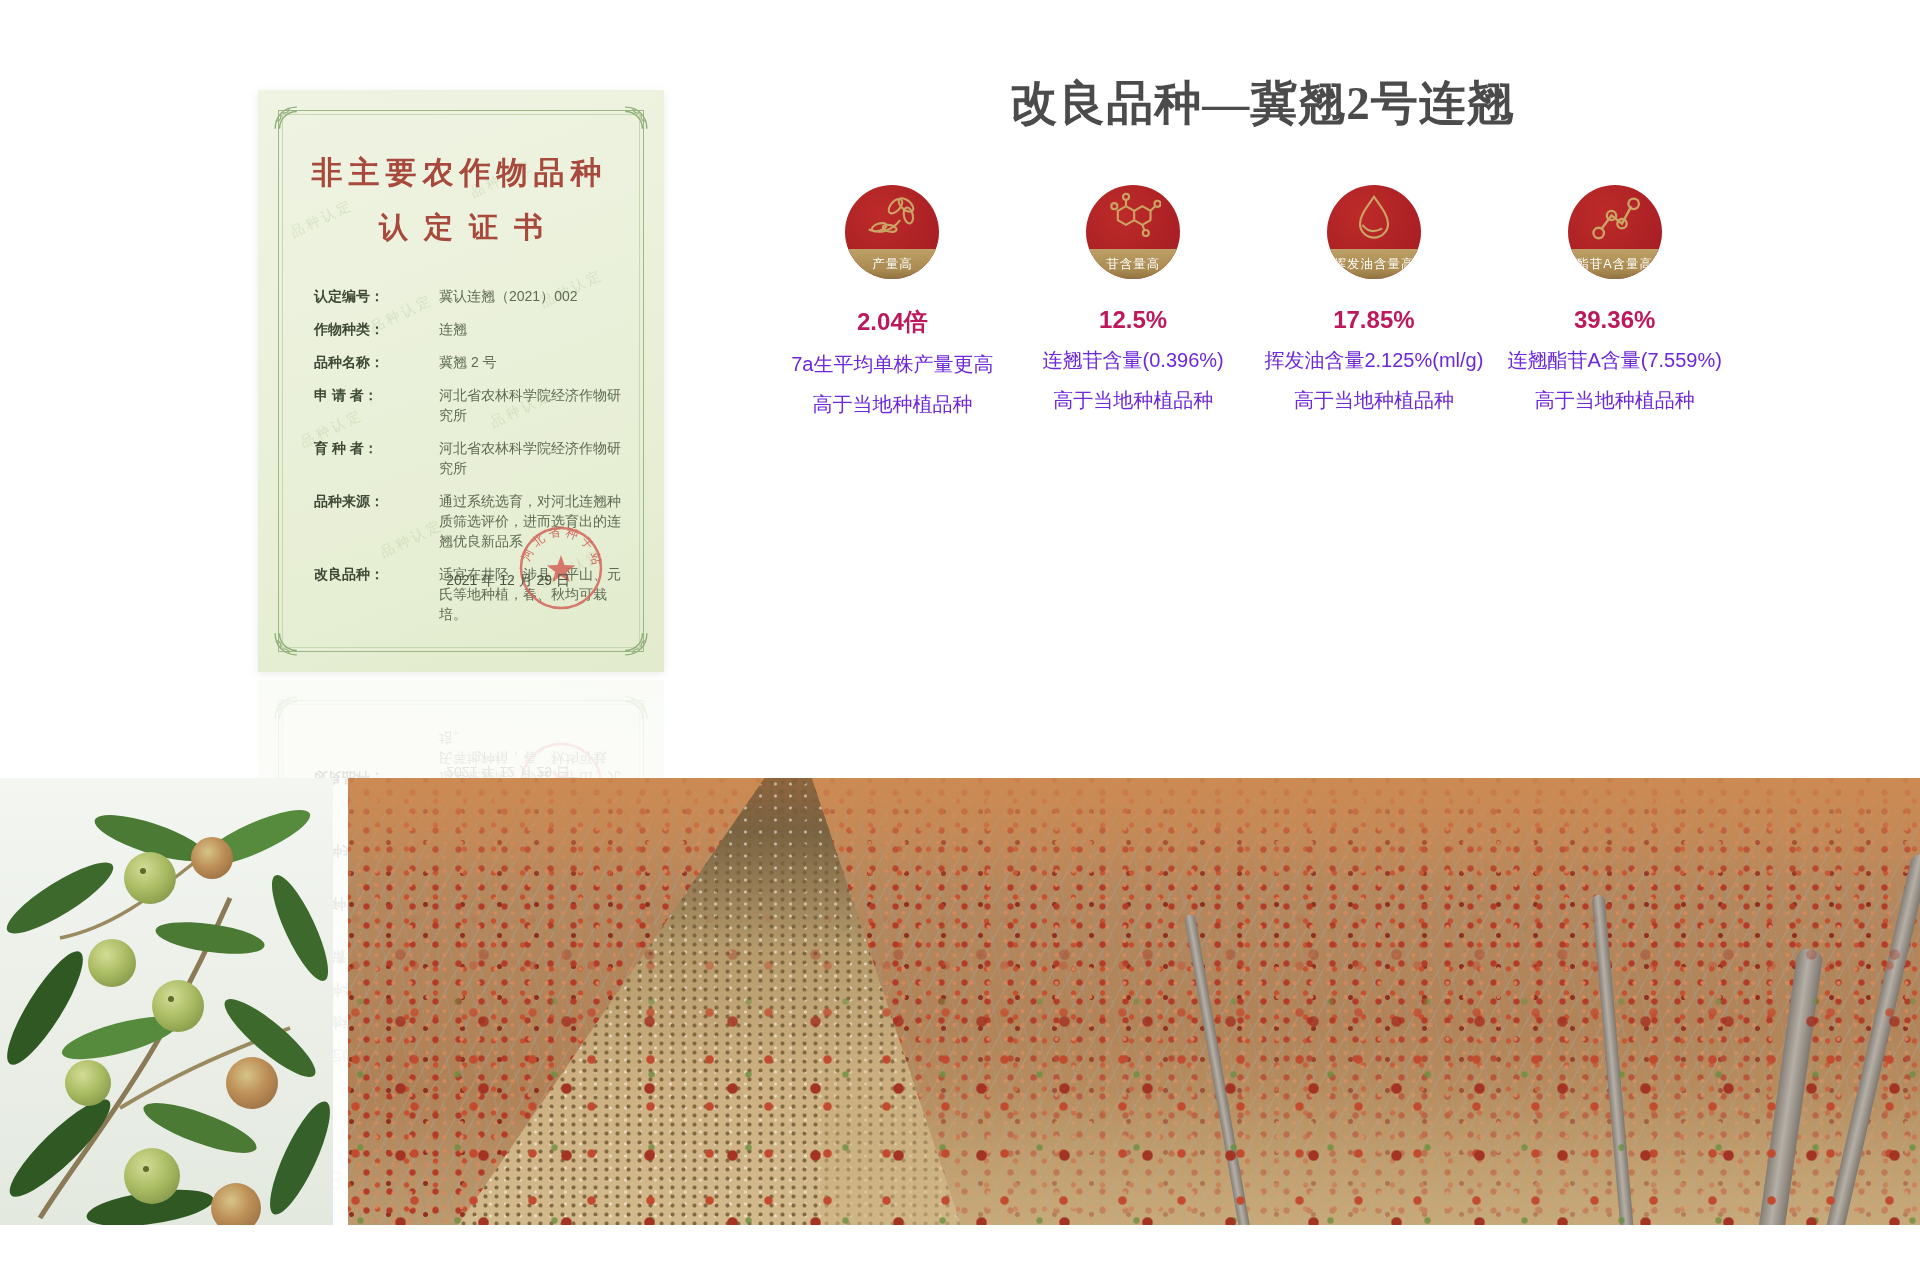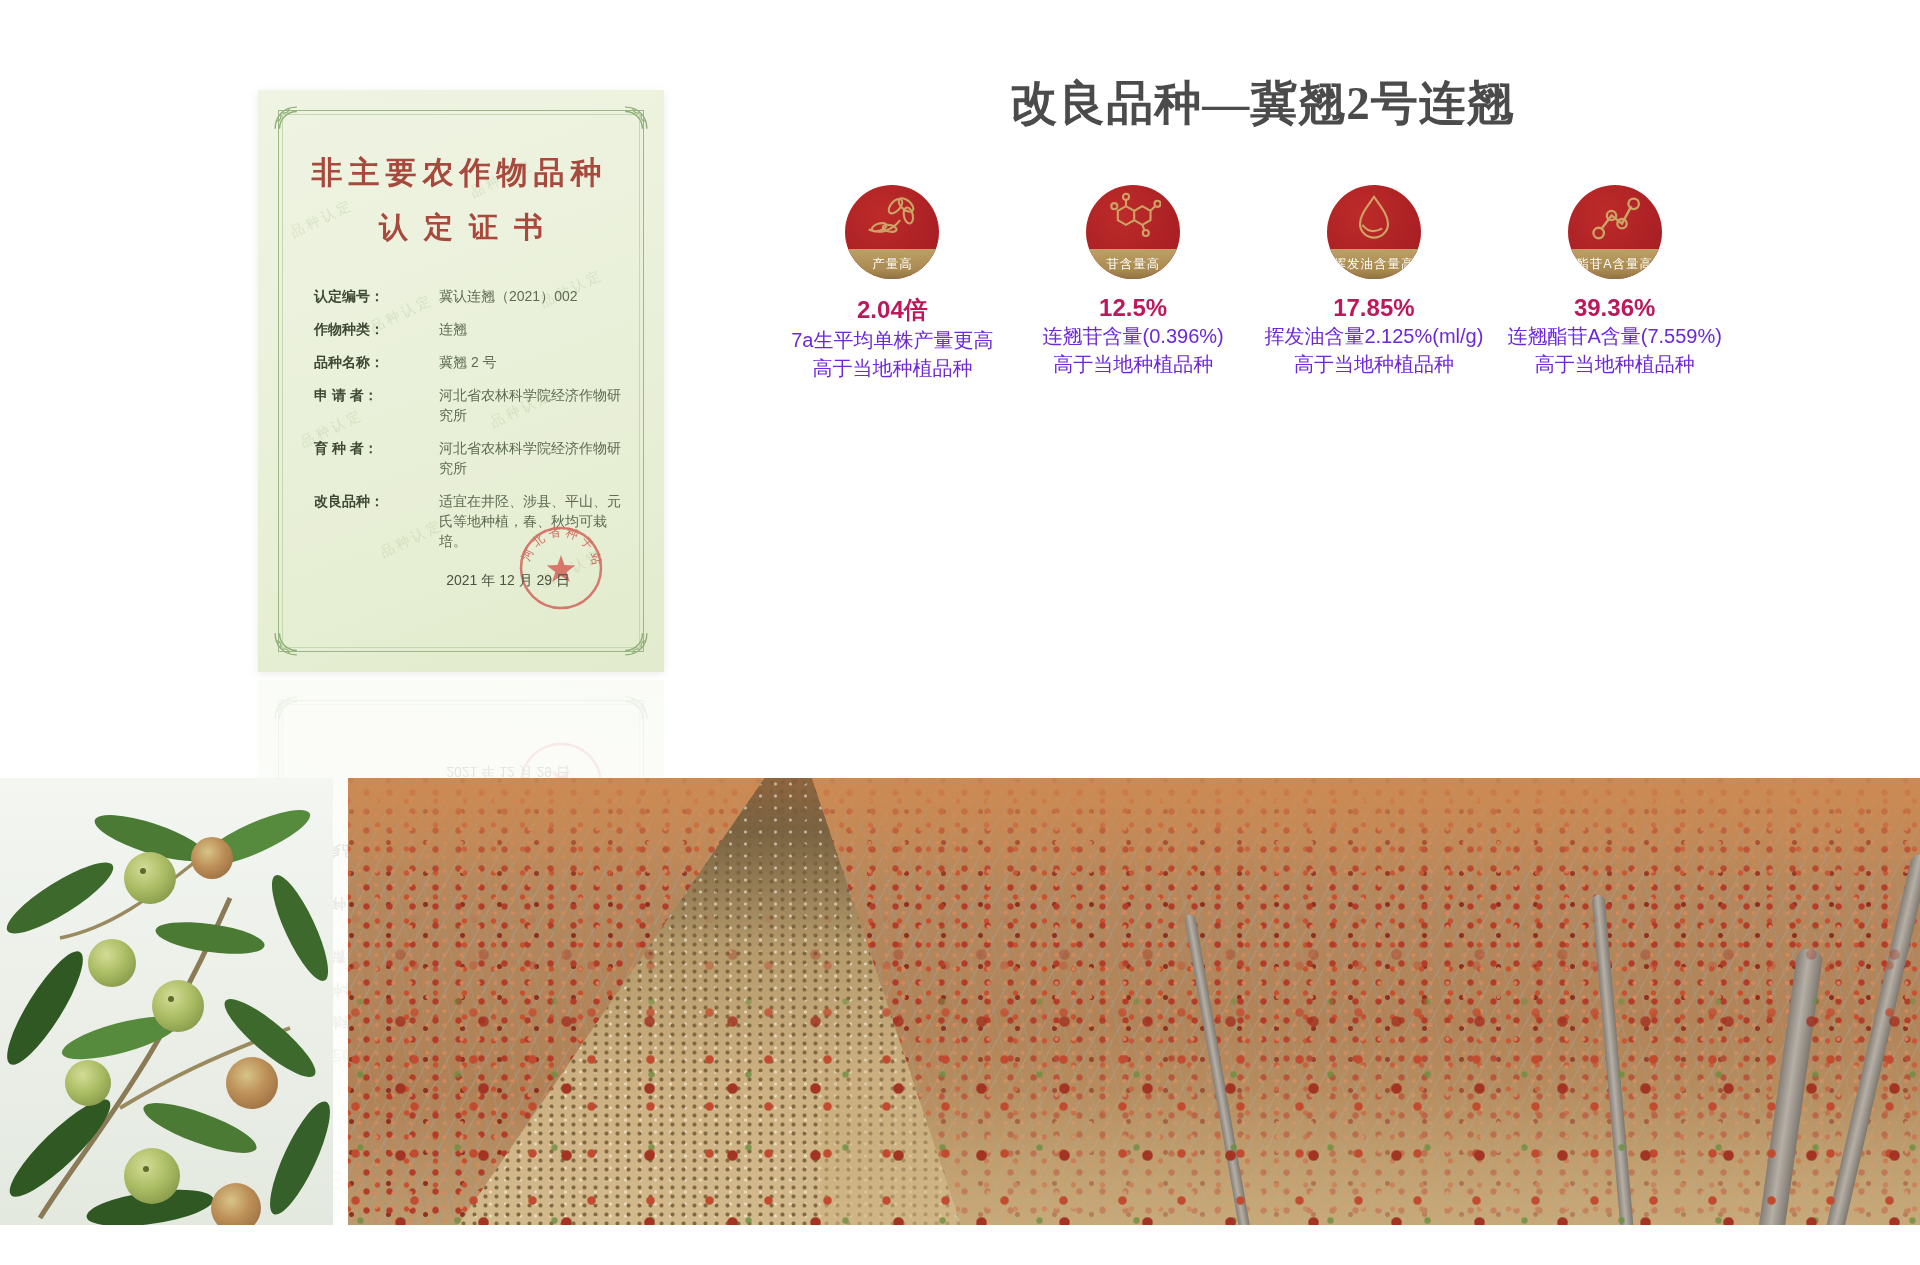--- a/index.html
+++ b/index.html
@@ -42,21 +42,21 @@
              white-space:nowrap;z-index:3;}
   .seal{position:absolute;right:55px;bottom:58px;width:96px;height:96px;opacity:0.88;z-index:2;}
 
   
   .right-col{position:absolute;left:790px;top:72px;width:945px;}
   .page-title{margin:0;font-family:"Liberation Serif","DejaVu Serif",serif;font-weight:900;
               font-size:47px;color:#4b4b4b;letter-spacing:1px;text-align:center;}
   .intro{margin:34px 0 0 0;font-family:"Liberation Serif","DejaVu Serif",serif;
          font-size:27px;line-height:47px;color:#6a6a6a;text-align:justify;text-indent:2em;}
   .badges{display:flex;margin-top:50px;margin-left:-18px;}
-  .badge{width:248px;display:flex;flex-direction:column;align-items:center;text-align:center;}
+  .badge{width:248px;display:flex;flex-direction:column;align-items:center;text-align:center;gap:12px;}
   .badge-circle{position:relative;width:94px;height:94px;border-radius:50%;overflow:hidden;
                 background:radial-gradient(circle at 38% 30%,#bd2b29 0%,#a81f24 72%,#951a20 100%);}
   .badge-circle svg{position:absolute;left:50%;top:6px;transform:translateX(-50%);}
   .badge-band{position:absolute;bottom:0;left:0;right:0;height:30px;
               background:linear-gradient(180deg,#bda067 0%,#a98a50 70%,#8f7340 100%);
               color:#ffffff;font-size:12.5px;letter-spacing:1px;
               display:flex;align-items:center;justify-content:center;}
   .badge-value{margin-top:15px;font-size:24px;font-weight:bold;color:#be185d;}
   .badge-line{font-size:20px;color:#6d28d9;line-height:28px;}
 
@@ -147,20 +147,24 @@
         <span class="f-label">品种名称：</span>
         <span class="f-value">冀翘 2 号</span>
       </div>
       <div class="field">
         <span class="f-label">申 请 者：</span>
         <span class="f-value">河北省农林科学院经济作物研究所</span>
       </div>
       <div class="field">
         <span class="f-label">育 种 者：</span>
         <span class="f-value">河北省农林科学院经济作物研究所</span>
+      </div>
+      <div class="field">
+        <span class="f-label">品种来源：</span>
+        <span class="f-value">通过系统选育，对河北连翘种质筛选评价，进而选育出的连翘优良新品系</span>
       </div>
       <div class="field">
         <span class="f-label">改良品种：</span>
         <span class="f-value">适宜在井陉、涉县、平山、元氏等地种植，春、秋均可栽培。</span>
       </div>
     </div>
     <div class="cert-date">2021 年 12 月 29 日</div>
     <svg class="seal" viewBox="0 0 96 96">
       <circle cx="48" cy="50" r="40" fill="none" stroke="#d4695f" stroke-width="2.5"></circle>
       <polygon points="48,37 51.5,47.1 62.3,47.4 53.7,53.9 56.8,64.1 48,58 39.2,64.1 42.3,53.9 33.7,47.4 44.5,47.1" fill="#d4695f"></polygon>

